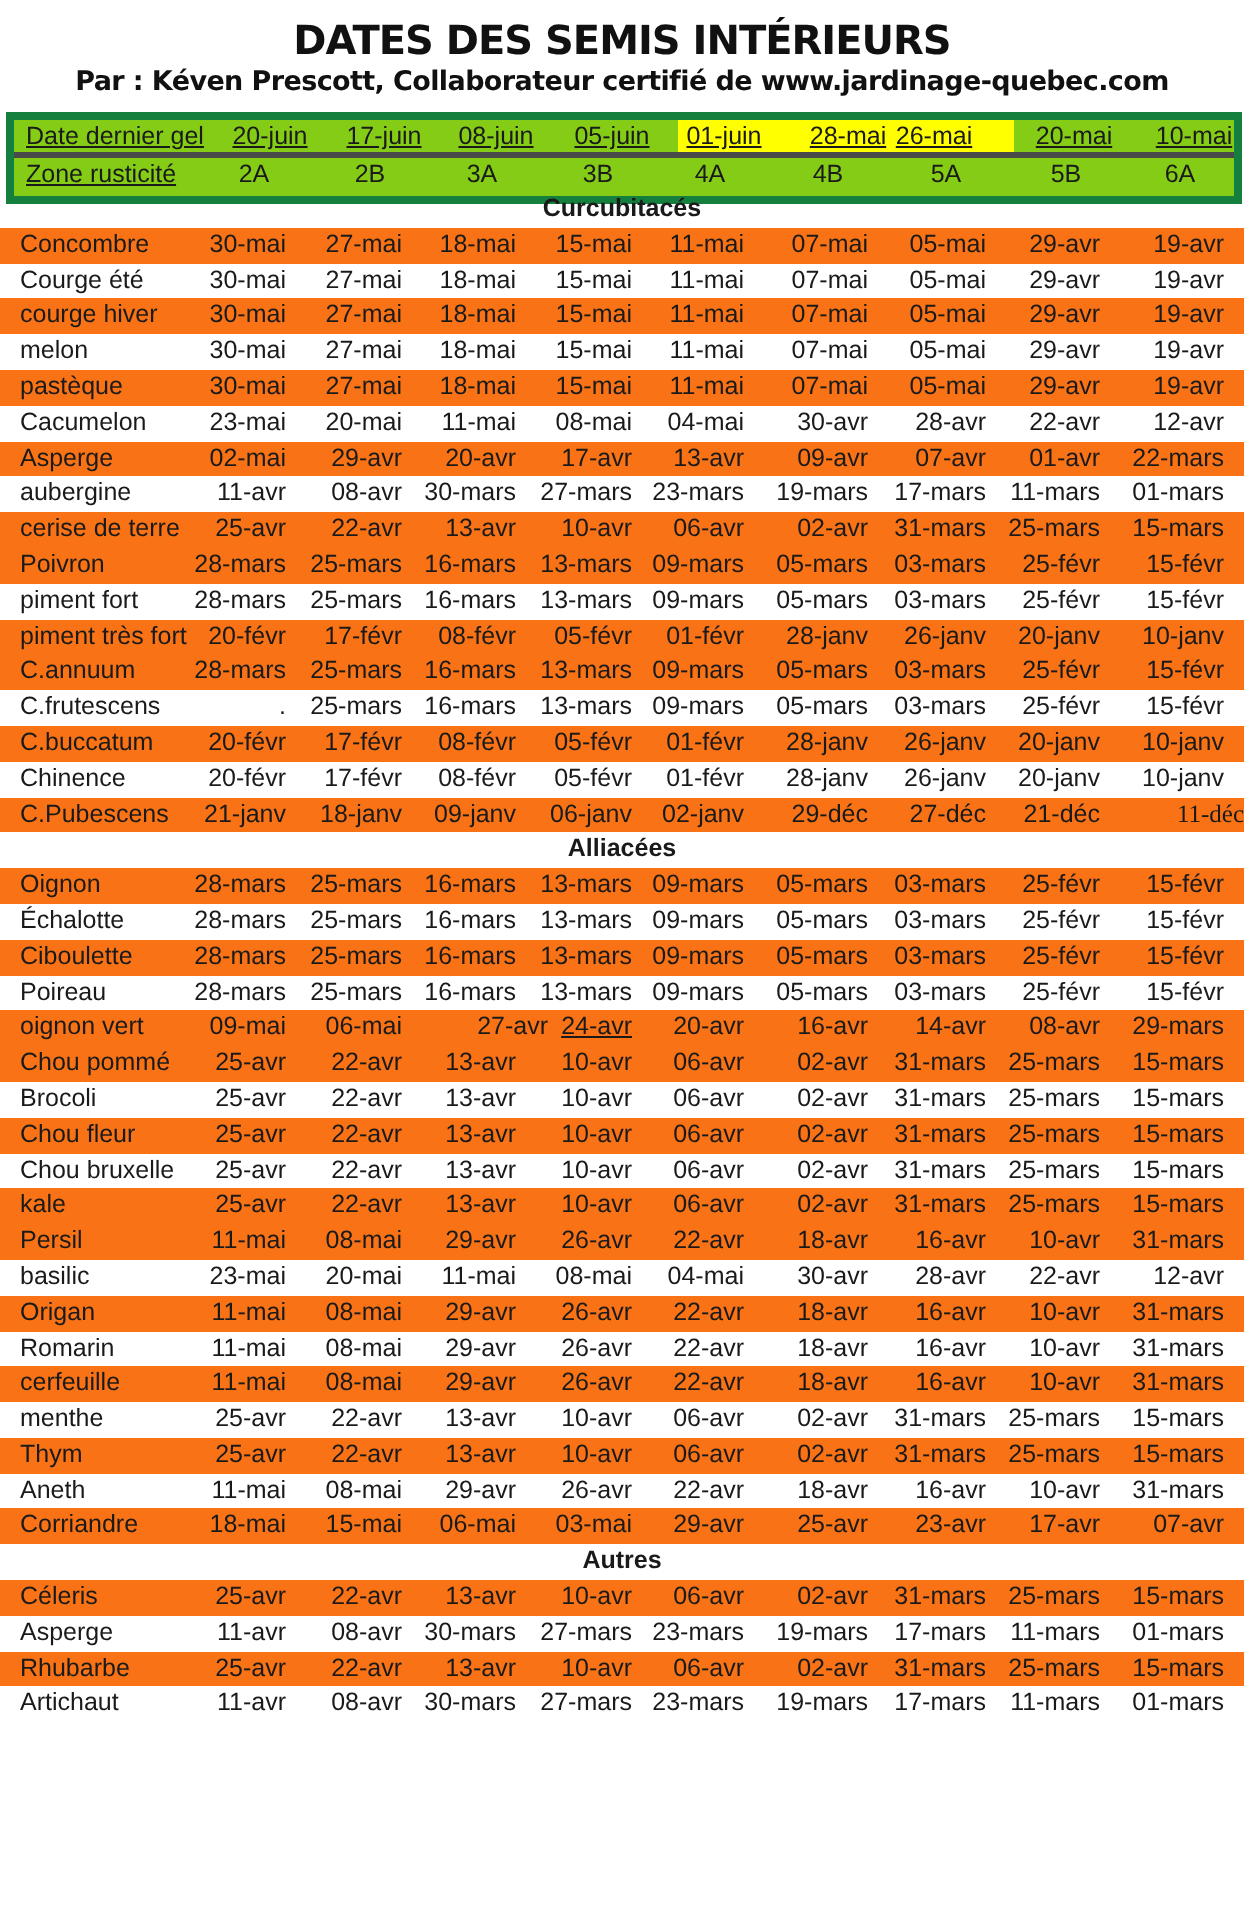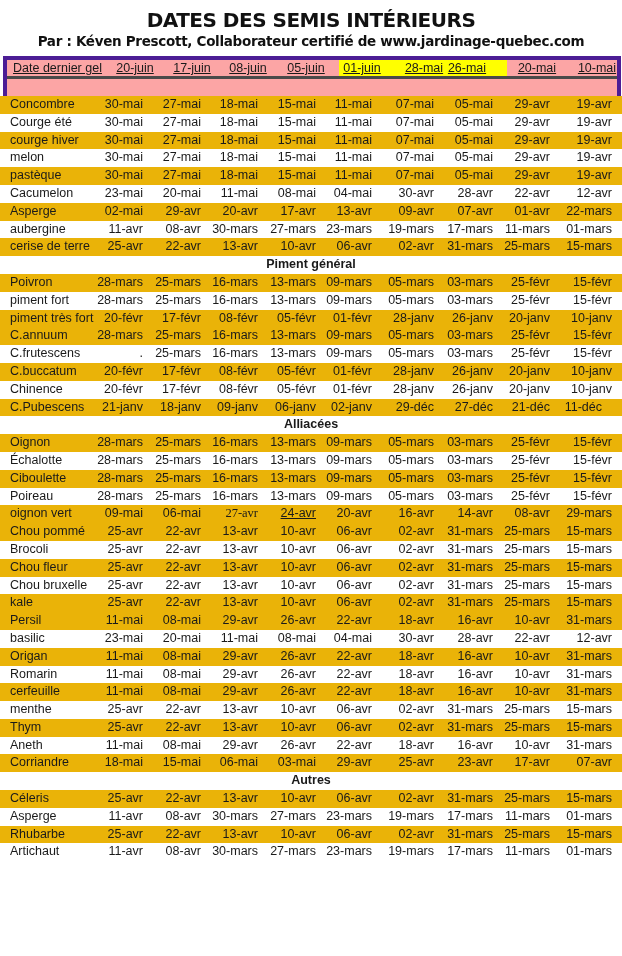--- a/index.html
+++ b/index.html
@@ -3,32 +3,32 @@
 <meta charset="utf-8">
 <style>
   html, body { margin:0; padding:0; background:#ffffff; }
   body { width:622px; height:956px; overflow:hidden; position:relative;
          font-family:"Liberation Sans Narrow","Liberation Sans", sans-serif; color:#1a1a1a; }
   .title { position:absolute; top:8px; left:0; width:622px; text-align:center;
            font-family:"DejaVu Sans", sans-serif; font-weight:bold; font-size:20px; letter-spacing:-0.5px; color:#111; }
   .subtitle { position:absolute; top:33px; left:0; width:622px; text-align:center;
            font-family:"DejaVu Sans", sans-serif; font-weight:bold; font-size:13.5px; letter-spacing:-0.3px; color:#111; }
   .hdrbox { position:absolute; left:3px; top:56px; width:610px; height:38px;
-            border:4px solid #4c1d95; background:#fca5a5; }
+            border:4px solid #15803d; background:#84cc16; }
   .hdrrow { position:absolute; left:0; width:610px; height:18px; }
   .hdrrow.r1 { top:0; border-bottom:3px solid #4a4a4a; height:16px; }
   .hdrrow.r2 { top:19px; }
   .hl { position:absolute; top:0; left:332px; width:168px; height:16px; background:#ffff00; }
   .cell { position:absolute; font-size:12.5px; white-space:nowrap; line-height:17px; }
   .lab { left:6px; }
   .uline { text-decoration:underline; }
   .c { transform:translateX(-50%); text-align:center; }
   .table { position:absolute; left:0; top:96px; width:622px; }
   .row { position:relative; height:17.8px; width:622px; }
-  .row.band { background:#eab308; }
+  .row.band { background:#f97316; }
   .sect { text-align:center; font-weight:bold; font-size:12.5px; line-height:17.8px; height:17.8px; }
   .rcell { position:absolute; top:0; font-size:12.5px; line-height:17.8px; white-space:nowrap; }
   .plant { left:10px; }
 </style>
 </head>
 <body>
 
 <div class="title">DATES DES SEMIS INTÉRIEURS</div>
 <div class="subtitle">Par : Kéven Prescott, Collaborateur certifié de www.jardinage-quebec.com</div>
 
@@ -39,23 +39,36 @@
     <span class="cell c uline" style="left:128px">20-juin</span>
     <span class="cell c uline" style="left:185px">17-juin</span>
     <span class="cell c uline" style="left:241px">08-juin</span>
     <span class="cell c uline" style="left:299px">05-juin</span>
     <span class="cell c uline" style="left:355px">01-juin</span>
     <span class="cell c uline" style="left:417px">28-mai</span>
     <span class="cell c uline" style="left:460px">26-mai</span>
     <span class="cell c uline" style="left:530px">20-mai</span>
     <span class="cell c uline" style="left:590px">10-mai</span>
   </div>
+  <div class="hdrrow r2">
+    <span class="cell lab uline">Zone rusticité</span>
+    <span class="cell c" style="left:120px">2A</span>
+    <span class="cell c" style="left:178px">2B</span>
+    <span class="cell c" style="left:234px">3A</span>
+    <span class="cell c" style="left:292px">3B</span>
+    <span class="cell c" style="left:348px">4A</span>
+    <span class="cell c" style="left:407px">4B</span>
+    <span class="cell c" style="left:466px">5A</span>
+    <span class="cell c" style="left:526px">5B</span>
+    <span class="cell c" style="left:583px">6A</span>
+  </div>
 </div>
 
 <div class="table" id="tbl">
+    <div class="row sect">Curcubitacés</div>
     <div class="row band">
       <span class="rcell plant">Concombre</span>
       <span class="rcell" style="right: 479px;">30-mai</span>
       <span class="rcell" style="right: 421px;">27-mai</span>
       <span class="rcell" style="right: 364px;">18-mai</span>
       <span class="rcell" style="right: 306px;">15-mai</span>
       <span class="rcell" style="right: 250px;">11-mai</span>
       <span class="rcell" style="right: 188px;">07-mai</span>
       <span class="rcell" style="right: 129px;">05-mai</span>
       <span class="rcell" style="right: 72px;">29-avr</span>
@@ -150,21 +163,20 @@
       <span class="rcell" style="right: 479px;">25-avr</span>
       <span class="rcell" style="right: 421px;">22-avr</span>
       <span class="rcell" style="right: 364px;">13-avr</span>
       <span class="rcell" style="right: 306px;">10-avr</span>
       <span class="rcell" style="right: 250px;">06-avr</span>
       <span class="rcell" style="right: 188px;">02-avr</span>
       <span class="rcell" style="right: 129px;">31-mars</span>
       <span class="rcell" style="right: 72px;">25-mars</span>
       <span class="rcell" style="right: 10px;">15-mars</span>
     </div>
-    <div class="row sect">Piment général</div>
     <div class="row band">
       <span class="rcell plant">Poivron</span>
       <span class="rcell" style="right: 479px;">28-mars</span>
       <span class="rcell" style="right: 421px;">25-mars</span>
       <span class="rcell" style="right: 364px;">16-mars</span>
       <span class="rcell" style="right: 306px;">13-mars</span>
       <span class="rcell" style="right: 250px;">09-mars</span>
       <span class="rcell" style="right: 188px;">05-mars</span>
       <span class="rcell" style="right: 129px;">03-mars</span>
       <span class="rcell" style="right: 72px;">25-févr</span>
@@ -245,21 +257,21 @@
     <div class="row band">
       <span class="rcell plant">C.Pubescens</span>
       <span class="rcell" style="right: 479px;">21-janv</span>
       <span class="rcell" style="right: 421px;">18-janv</span>
       <span class="rcell" style="right: 364px;">09-janv</span>
       <span class="rcell" style="right: 306px;">06-janv</span>
       <span class="rcell" style="right: 250px;">02-janv</span>
       <span class="rcell" style="right: 188px;">29-déc</span>
       <span class="rcell" style="right: 129px;">27-déc</span>
       <span class="rcell" style="right: 72px;">21-déc</span>
-      <span class="rcell" style="right: 20px;">11-déc</span>
+      <span class="rcell" style="right: 0; font-family: Liberation Serif, serif;">11-déc</span>
     </div>
     <div class="row sect">Alliacées</div>
     <div class="row band">
       <span class="rcell plant">Oignon</span>
       <span class="rcell" style="right: 479px;">28-mars</span>
       <span class="rcell" style="right: 421px;">25-mars</span>
       <span class="rcell" style="right: 364px;">16-mars</span>
       <span class="rcell" style="right: 306px;">13-mars</span>
       <span class="rcell" style="right: 250px;">09-mars</span>
       <span class="rcell" style="right: 188px;">05-mars</span>
@@ -300,21 +312,21 @@
       <span class="rcell" style="right: 250px;">09-mars</span>
       <span class="rcell" style="right: 188px;">05-mars</span>
       <span class="rcell" style="right: 129px;">03-mars</span>
       <span class="rcell" style="right: 72px;">25-févr</span>
       <span class="rcell" style="right: 10px;">15-févr</span>
     </div>
     <div class="row band">
       <span class="rcell plant">oignon vert</span>
       <span class="rcell" style="right: 479px;">09-mai</span>
       <span class="rcell" style="right: 421px;">06-mai</span>
-      <span class="rcell" style="right: 364px; font-family: Liberation Serif, serif;">27-avr</span>
+      <span class="rcell" style="right: 348px;">27-avr</span>
       <span class="rcell" style="right: 306px; text-decoration: underline;">24-avr</span>
       <span class="rcell" style="right: 250px;">20-avr</span>
       <span class="rcell" style="right: 188px;">16-avr</span>
       <span class="rcell" style="right: 129px;">14-avr</span>
       <span class="rcell" style="right: 72px;">08-avr</span>
       <span class="rcell" style="right: 10px;">29-mars</span>
     </div>
     <div class="row band">
       <span class="rcell plant">Chou pommé</span>
       <span class="rcell" style="right: 479px;">25-avr</span>

